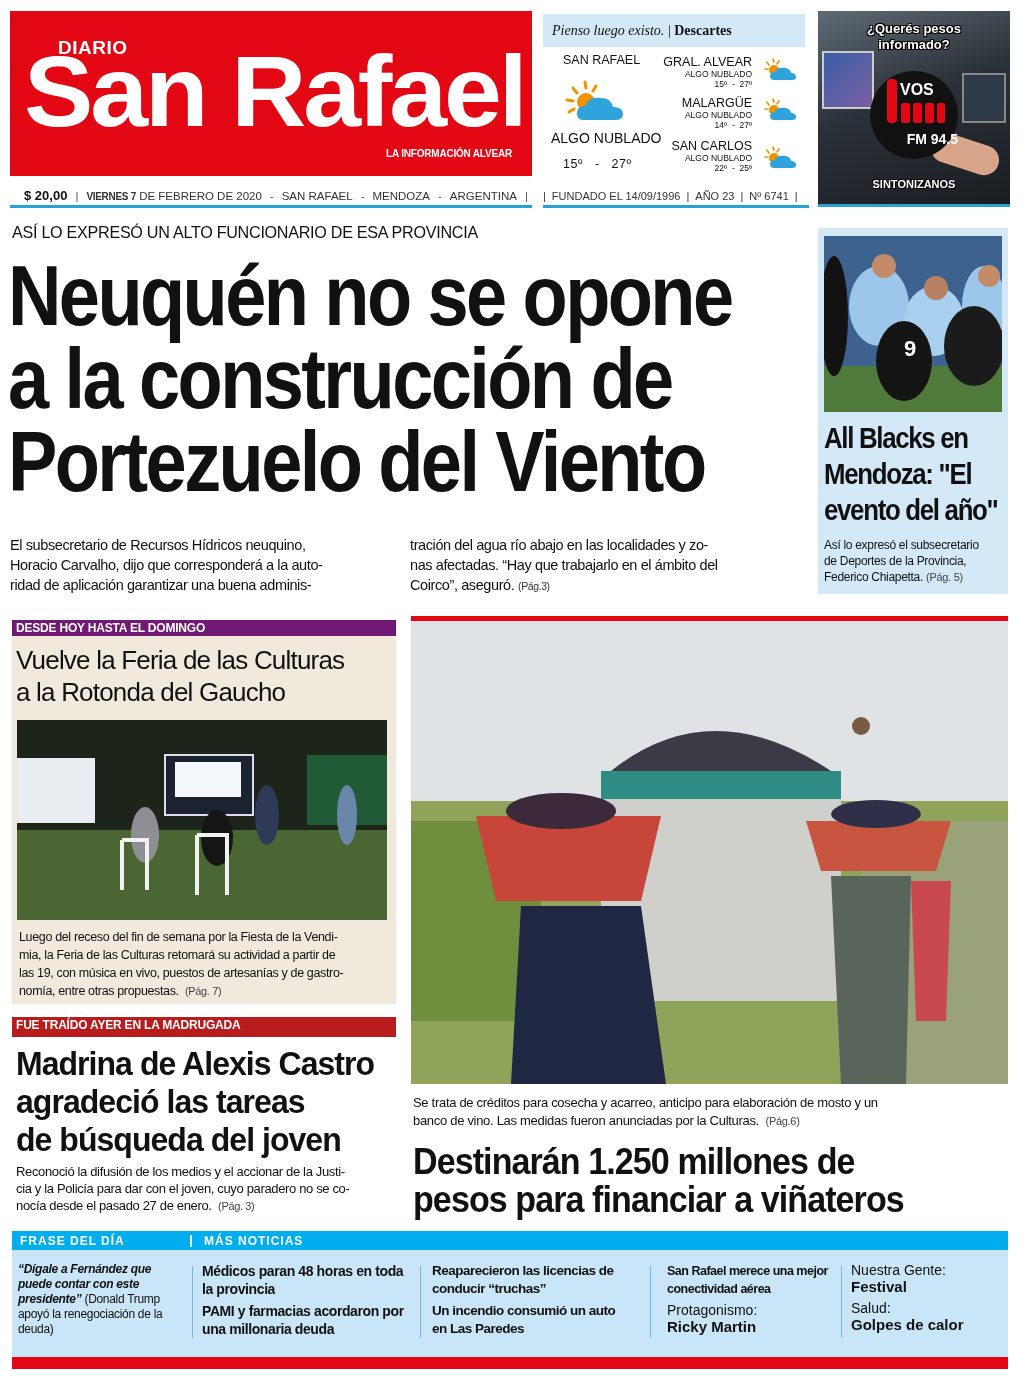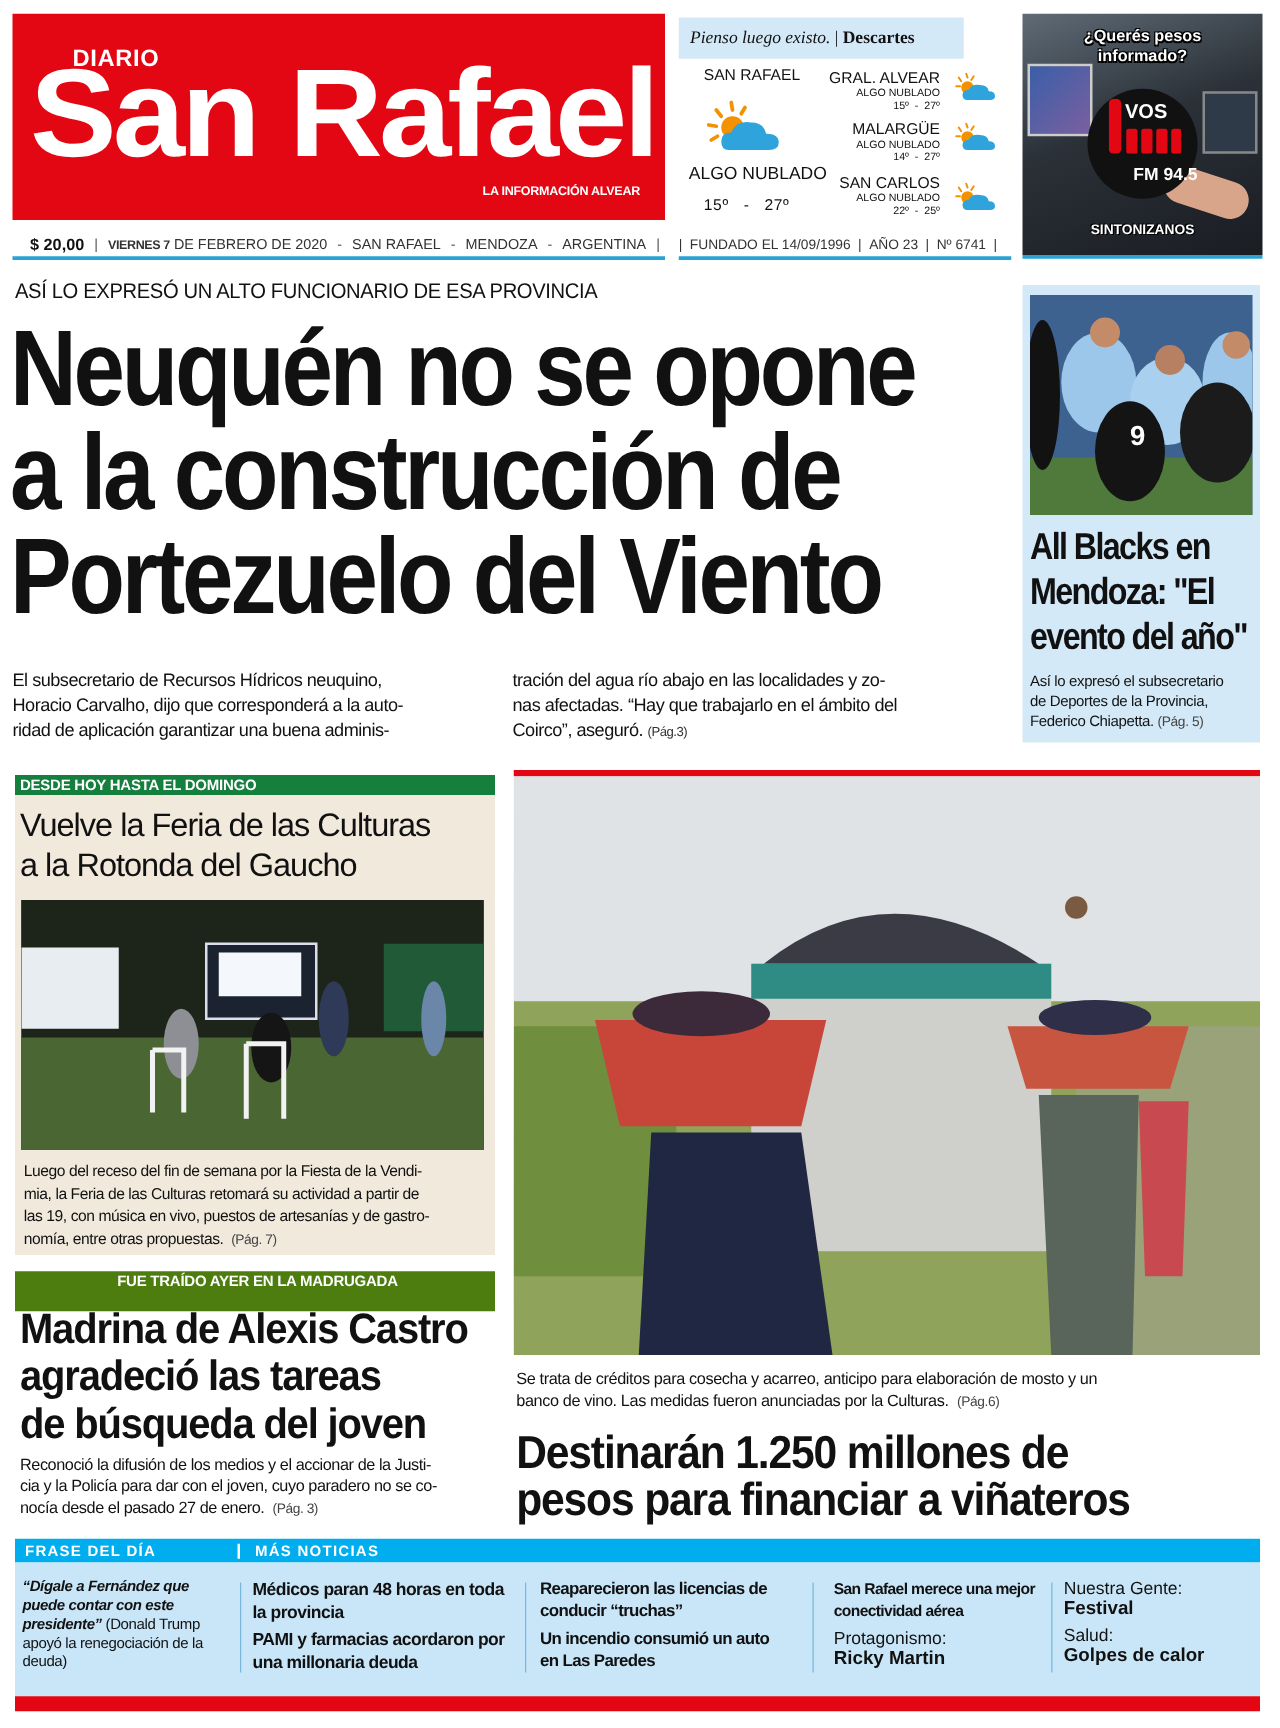--- a/index.html
+++ b/index.html
@@ -12,21 +12,21 @@
   .masthead .diario { position: absolute; left: 20px; top: 26px; font-weight: bold; font-size: 19px; letter-spacing: 0.5px; margin-left: 28px; }
   .masthead .title { position: absolute; left: 14px; top: 30px; font-weight: bold; font-size: 100px; letter-spacing: -3px; line-height: 1; transform: scaleX(1.04); transform-origin: left; }
   .masthead .tagline { position: absolute; right: 20px; top: 137px; font-weight: bold; font-size: 10px; letter-spacing: -0.2px; }
 
   .dateline { left: 10px; top: 186px; width: 522px; height: 22px; border-bottom: 3px solid #29a3d4; font-size: 11.5px; color: #333; display: flex; align-items: center; gap: 8px; padding-left: 14px; white-space: nowrap; }
   .dateline .price { font-weight: bold; font-size: 13px; color: #111; }
   .dateline .sep { color: #555; }
   .dateline .day { font-weight: bold; font-family: "Liberation Sans", sans-serif; font-size: 10px; letter-spacing: -0.3px; }
 
   
-  .quote-bar { left: 543px; top: 14px; width: 228px; height: 33px; background: #d3e9f7; font-family: "Liberation Serif", serif; font-size: 14px; display: flex; align-items: center; padding-left: 9px; }
+  .quote-bar { left: 543px; top: 14px; width: 262px; height: 33px; background: #d3e9f7; font-family: "Liberation Serif", serif; font-size: 14px; display: flex; align-items: center; padding-left: 9px; }
   .quote-bar i { font-style: italic; }
   .quote-bar b { font-weight: bold; }
   .weather-main-city { left: 563px; top: 53px; font-size: 12.5px; }
   .weather-main-icon { left: 565px; top: 80px; width: 62px; height: 44px; }
   .weather-main-state { left: 551px; top: 130px; font-size: 14px; }
   .weather-main-temps { left: 563px; top: 157px; font-size: 12.5px; letter-spacing: 0.5px; }
   .wcity { position: absolute; text-align: right; }
   .wcity .n { font-size: 12.5px; line-height: 13px; }
   .wcity .s { font-size: 8.5px; line-height: 10px; }
   .wcity .t { font-size: 8.5px; line-height: 11px; }
@@ -52,29 +52,29 @@
   .lede { top: 535px; font-size: 14.5px; line-height: 20px; letter-spacing: -0.4px; }
   .lede .pag { font-size: 10.5px; color: #333; }
 
   
   .ab-box { left: 818px; top: 228px; width: 190px; height: 366px; background: #d3e9f7; }
   .ab-photo { position: absolute; left: 6px; top: 8px; width: 178px; height: 176px; overflow: hidden; background: linear-gradient(180deg, #4870a8 0%, #3a5a86 40%, #567e44 100%); }
   .ab-title { position: absolute; left: 6px; top: 192px; font-weight: bold; font-size: 30px; line-height: 36px; letter-spacing: -1.5px; transform: scaleX(0.86); transform-origin: left; white-space: nowrap; }
   .ab-text { position: absolute; left: 6px; top: 309px; font-size: 12px; line-height: 16px; letter-spacing: -0.3px; }
 
   
-  .feria-tag { left: 12px; top: 620px; width: 384px; height: 16px; background: #15803d; color: #fff; font-weight: bold; font-size: 12px; padding-left: 4px; line-height: 16px; letter-spacing: -0.2px; }
+  .feria-tag { left: 12px; top: 620px; width: 384px; height: 16px; background: #701a75; color: #fff; font-weight: bold; font-size: 12px; padding-left: 4px; line-height: 16px; letter-spacing: -0.2px; }
   .feria-box { left: 12px; top: 636px; width: 384px; height: 368px; background: #f1e9dc; }
   .feria-title { position: absolute; left: 4px; top: 8px; font-size: 26px; line-height: 32px; letter-spacing: -0.8px; font-weight: 500; }
   .feria-photo { position: absolute; left: 5px; top: 84px; width: 370px; height: 200px; overflow: hidden; background: linear-gradient(180deg, #1b2418 0%, #2a3526 35%, #4d6a34 60%, #3f5a2a 100%); }
   .feria-text { position: absolute; left: 7px; top: 292px; font-size: 12.5px; line-height: 18px; letter-spacing: -0.35px; }
   .pag { color: #444; font-size: 11px; }
 
   
-  .madrina-tag { left: 12px; top: 1017px; width: 384px; height: 32px; background: #4d7c0f; color: #fff; font-weight: bold; font-size: 12px; padding-left: 4px; line-height: 17px; letter-spacing: -0.2px; text-align: center; }
+  .madrina-tag { left: 12px; top: 1017px; width: 384px; height: 20px; background: #b91c1c; color: #fff; font-weight: bold; font-size: 12px; padding-left: 4px; line-height: 17px; letter-spacing: -0.2px; }
   .madrina-title { left: 16px; top: 1044px; font-weight: bold; font-size: 34px; line-height: 38px; letter-spacing: -1px; transform: scaleX(0.94); transform-origin: left; white-space: nowrap; }
   .madrina-text { left: 16px; top: 1163px; font-size: 13px; line-height: 17px; letter-spacing: -0.35px; }
 
   
   .vine-photo { left: 411px; top: 616px; width: 597px; height: 468px; border-top: 5px solid #e30613; overflow: hidden; background: linear-gradient(180deg, #e9ecef 0%, #d6dadd 40%, #a8b07a 55%, #7b9448 75%, #b3b59b 100%); }
   .vine-caption { left: 413px; top: 1094px; font-size: 13px; line-height: 18px; letter-spacing: -0.3px; }
   .vine-title { left: 413px; top: 1143px; font-weight: bold; font-size: 37px; line-height: 38px; letter-spacing: -1px; transform: scaleX(0.92); transform-origin: left; white-space: nowrap; }
 
   
   .bottom-head { left: 12px; top: 1231px; width: 996px; height: 19px; background: #00aeef; color: #fff; font-weight: bold; font-size: 12px; letter-spacing: 1px; display: flex; align-items: center; }

